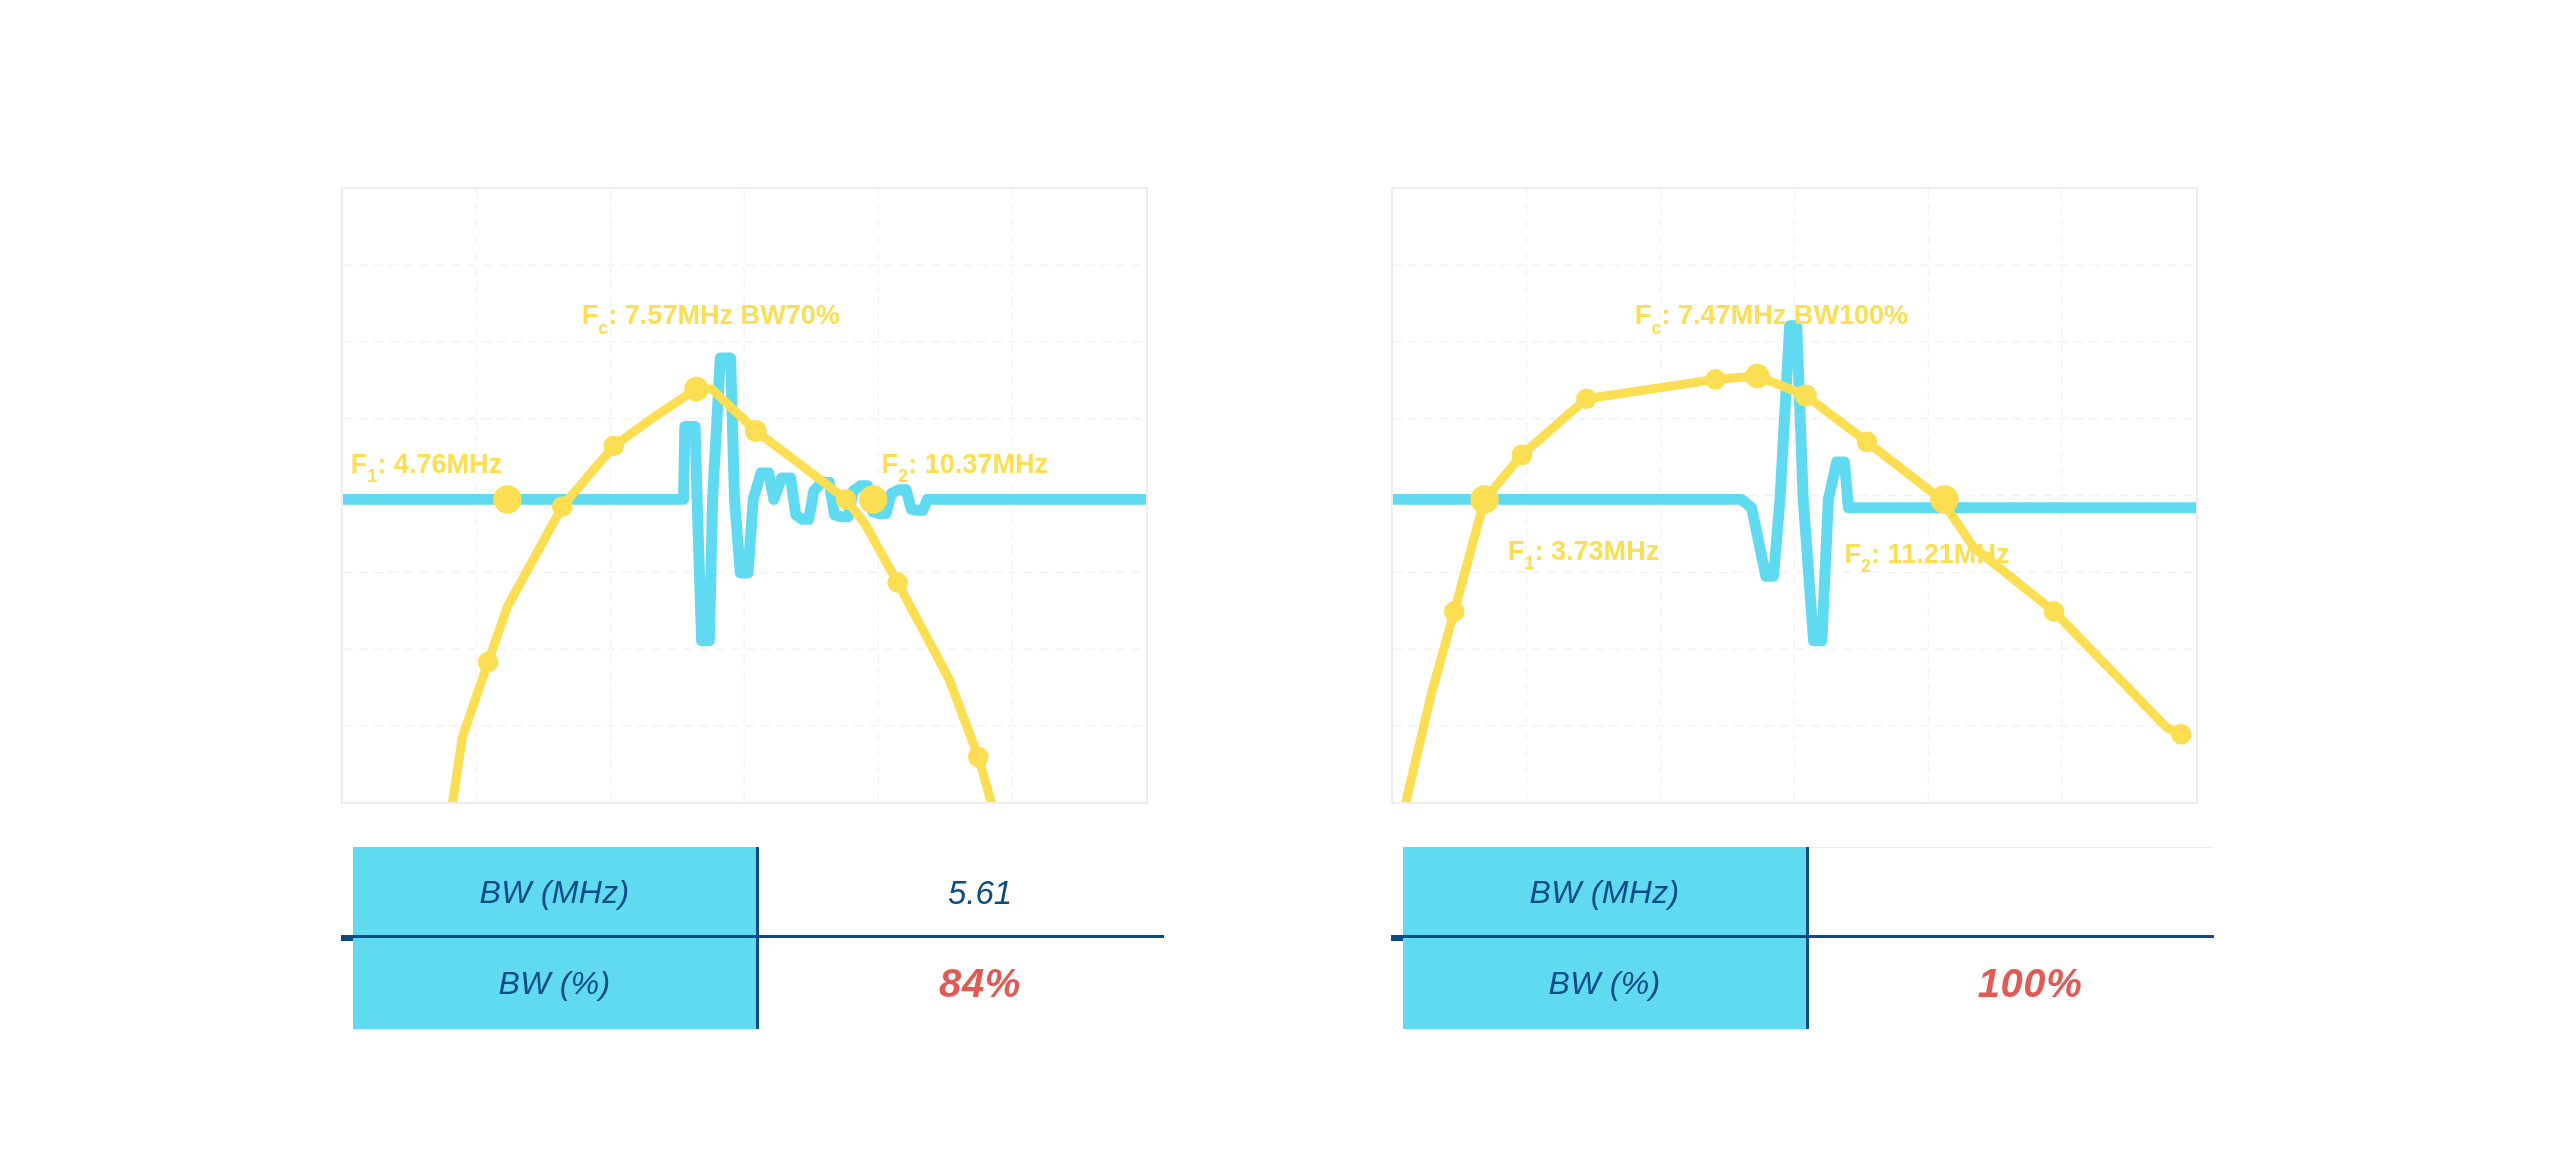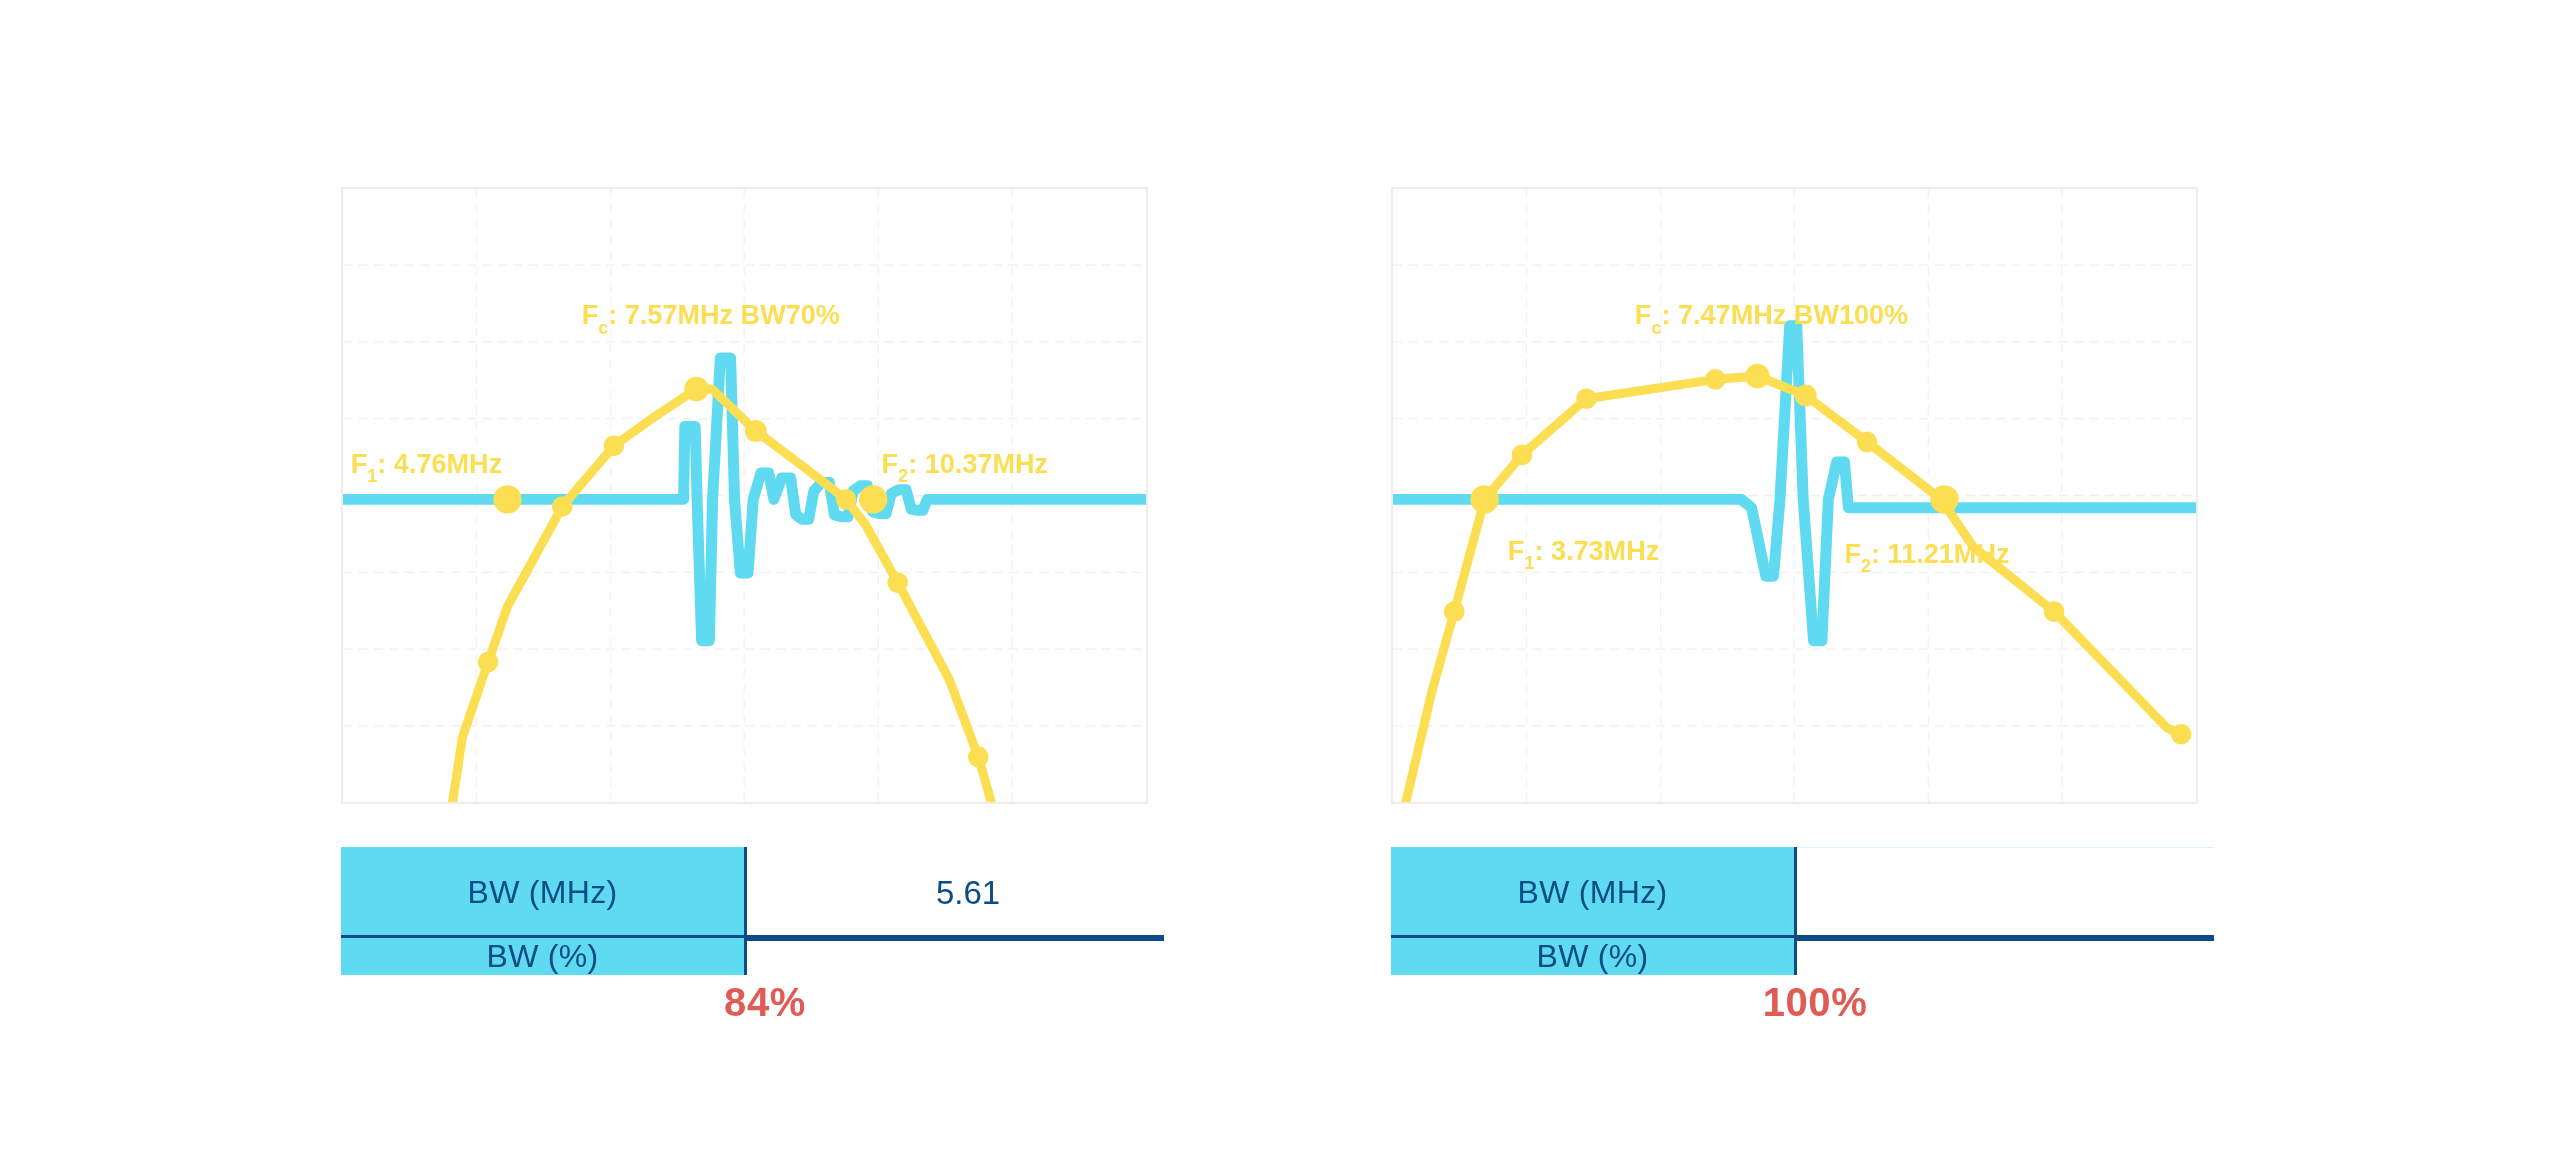--- a/index.html
+++ b/index.html
@@ -39,27 +39,28 @@
 
   
   .bw-table{
     position:relative;
     margin-top:43px;
     width:823px;
     height:182px;
   }
   .bw-row{
     position:absolute;
-    left:0;
+    left:12px;
     width:100%;
     height:91px;
     display:flex;
+    font-style:italic;
   }
   .bw-row.r1{top:0;}
-  .bw-row.r2{top:91px;flex-direction:column;}
+  .bw-row.r2{top:91px;}
   .bw-label-cell{
     width:406px;
     background:#5FDAF0;
     display:flex;
     align-items:center;
     justify-content:center;
     box-sizing:border-box;
     border-right:3.2px solid #0B4C86;
   }
   .bw-label-cell span{

